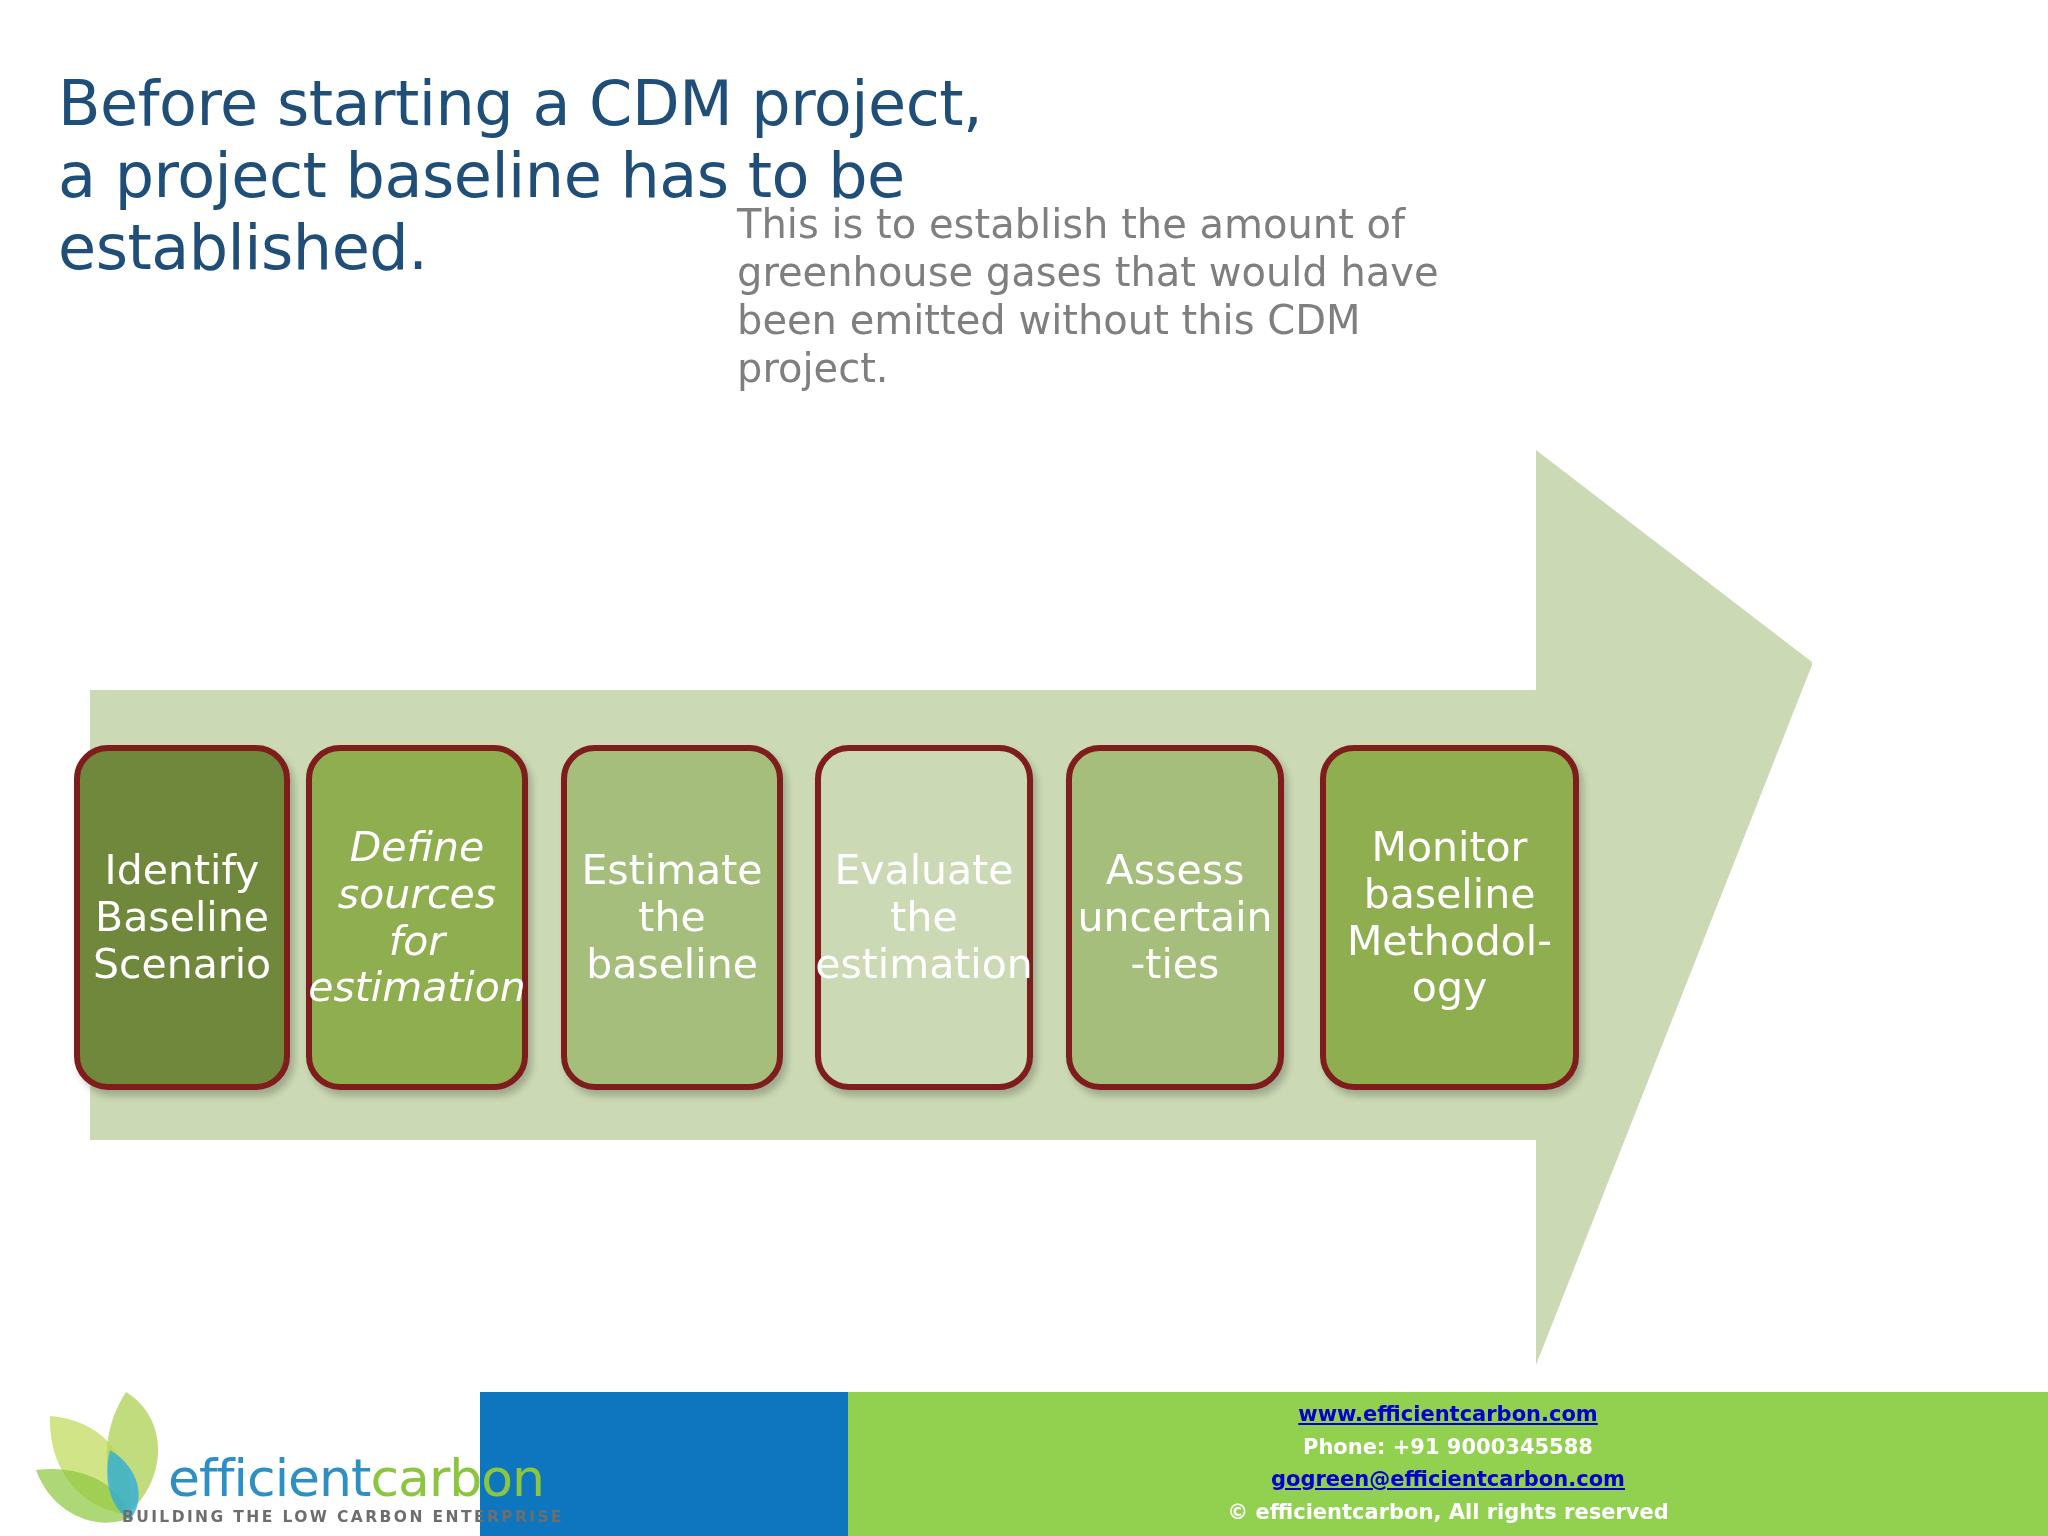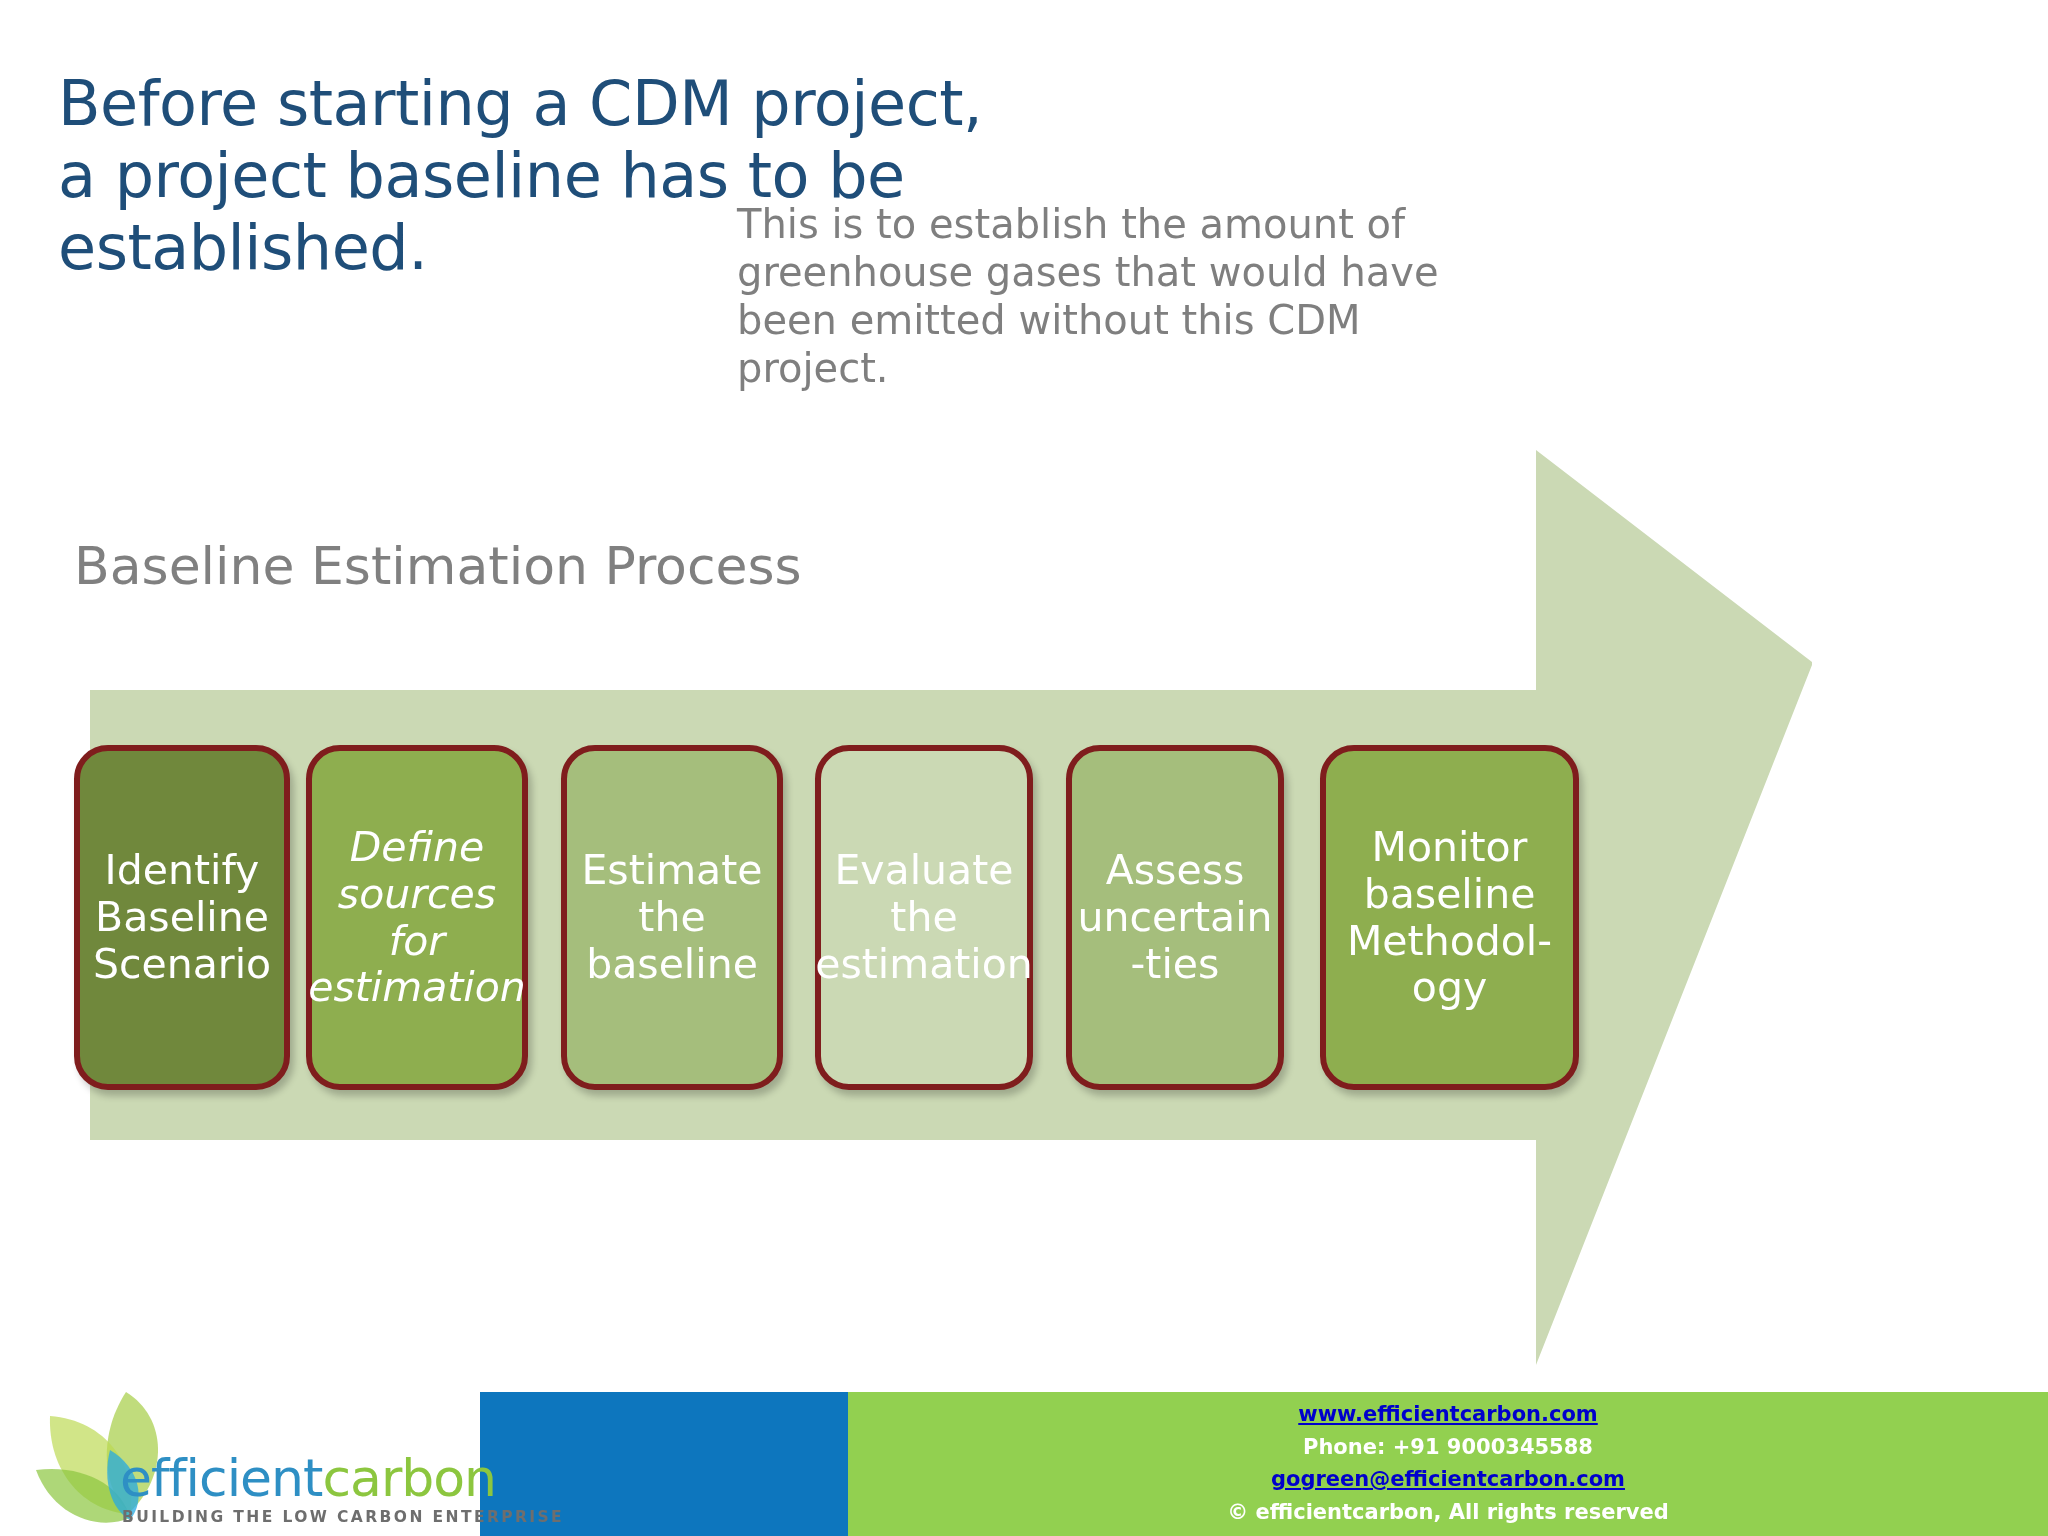--- a/index.html
+++ b/index.html
@@ -98,41 +98,40 @@
   
   .logo{
     position:absolute;left:18px;top:1390px;width:480px;height:146px;
   }
   .logo svg{display:block;}
   .logo-text{
     position:absolute;left:120px;top:1452px;
     font-family:"DejaVu Sans", sans-serif;
     font-size:52px;letter-spacing:-1px;line-height:1;
   }
-  .logo-eff{color:#2E8FC4;}
+  .logo-eff{color:#2E8FC4;margin-left:48px;}
   .logo-car{color:#8CC63F;}
   .logo-tag{
     position:absolute;left:122px;top:1508px;
     font-family:"DejaVu Sans", sans-serif;
     font-weight:bold;
     font-size:15.5px;
     letter-spacing:2.4px;
     color:#6E6E6E;
   }
 </style>
 </head>
 <body>
 
 <div class="slide">
 
   <div class="headline" style="color: rgb(31, 78, 121);">Before starting a CDM project, a project baseline has to be established.</div>
 
   <div class="subpara" style="color: rgb(127, 127, 127);">This is to establish the amount of greenhouse gases that would have been emitted without this CDM project.</div>
 
-  <div class="section-heading" style="color: rgb(128, 128, 128);">Baseline Estimation Process</div>
 
   <div class="arrow-wrap">
     <svg viewBox="0 0 2048 1000" xmlns="http://www.w3.org/2000/svg">
       <polygon id="arrow-shape" points="90,290 1536,290 1536,50 1812,262 1812,265 1536,965 1536,740 90,740" fill="#CBD9B4"></polygon>
     </svg>
   </div>
 
   <div class="steps">
     <div class="step s0" style="background: rgb(112, 136, 60);">Identify
 Baseline

